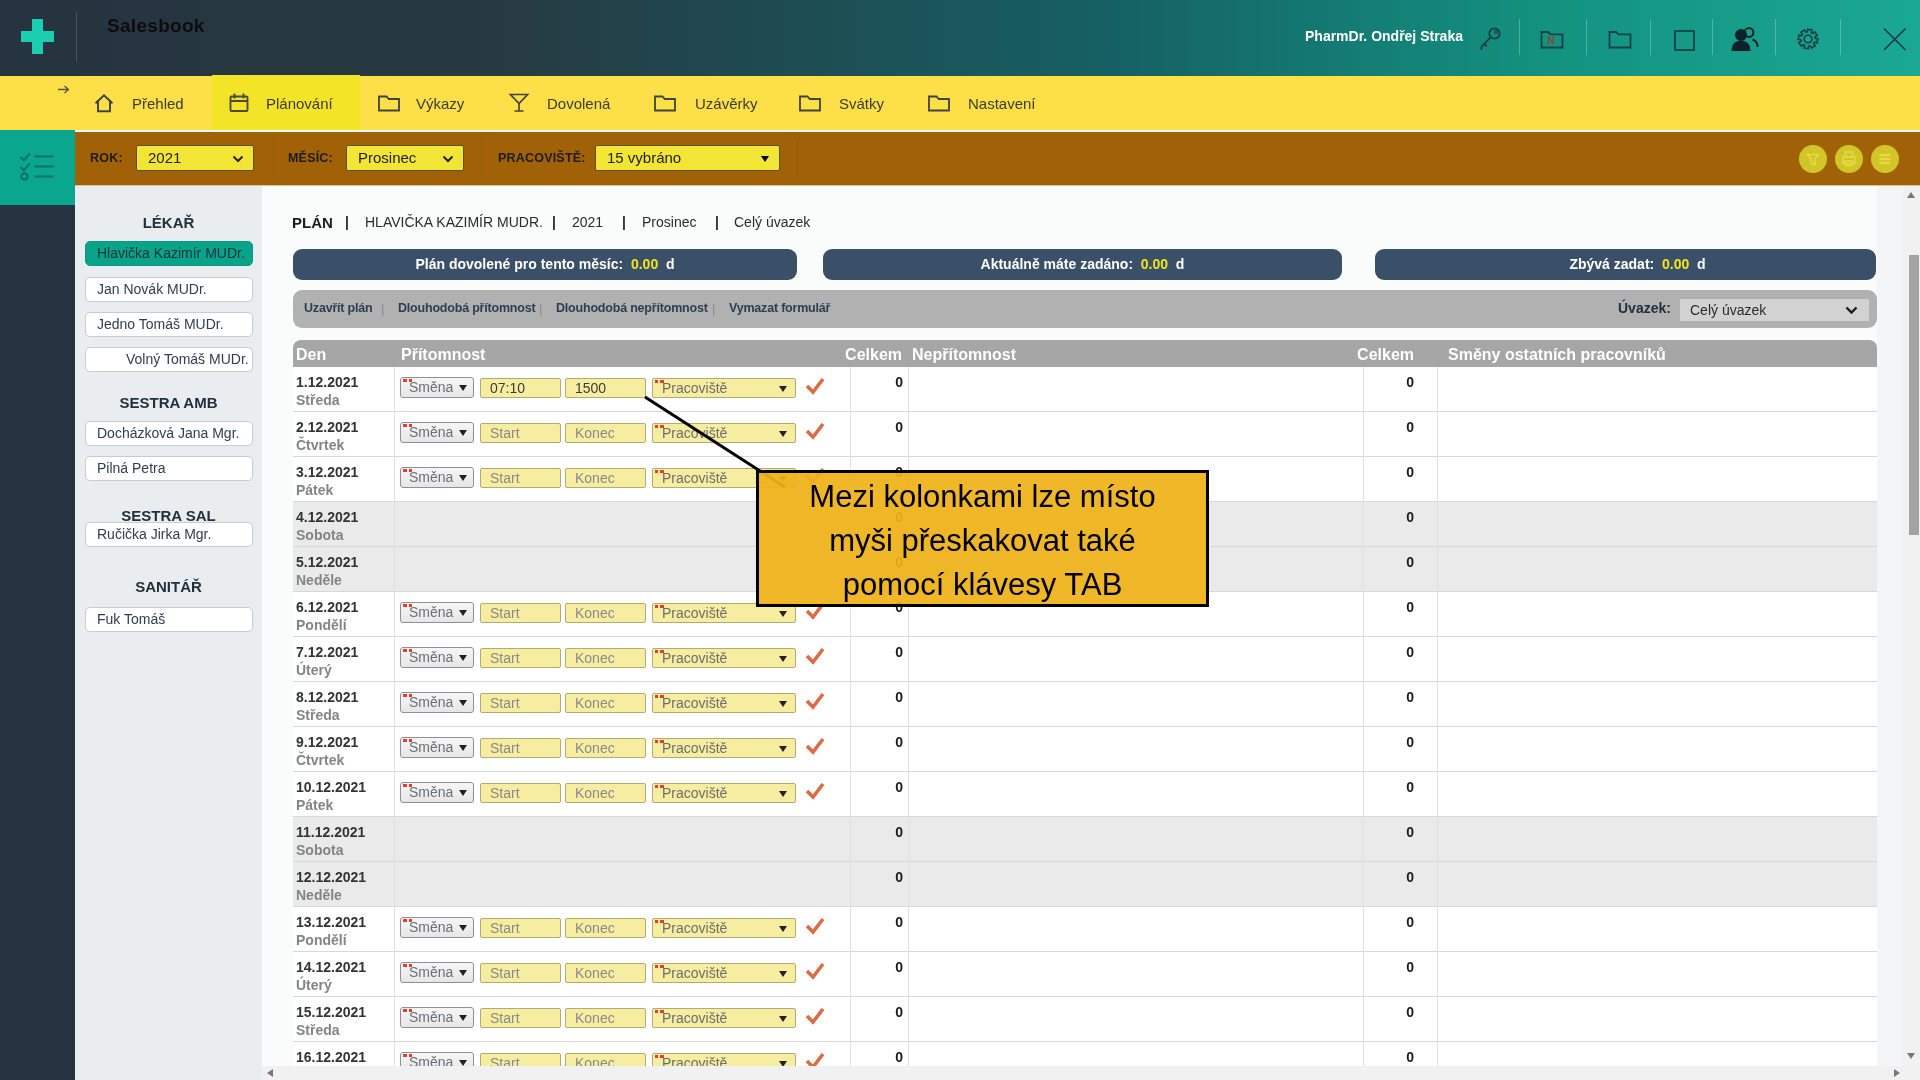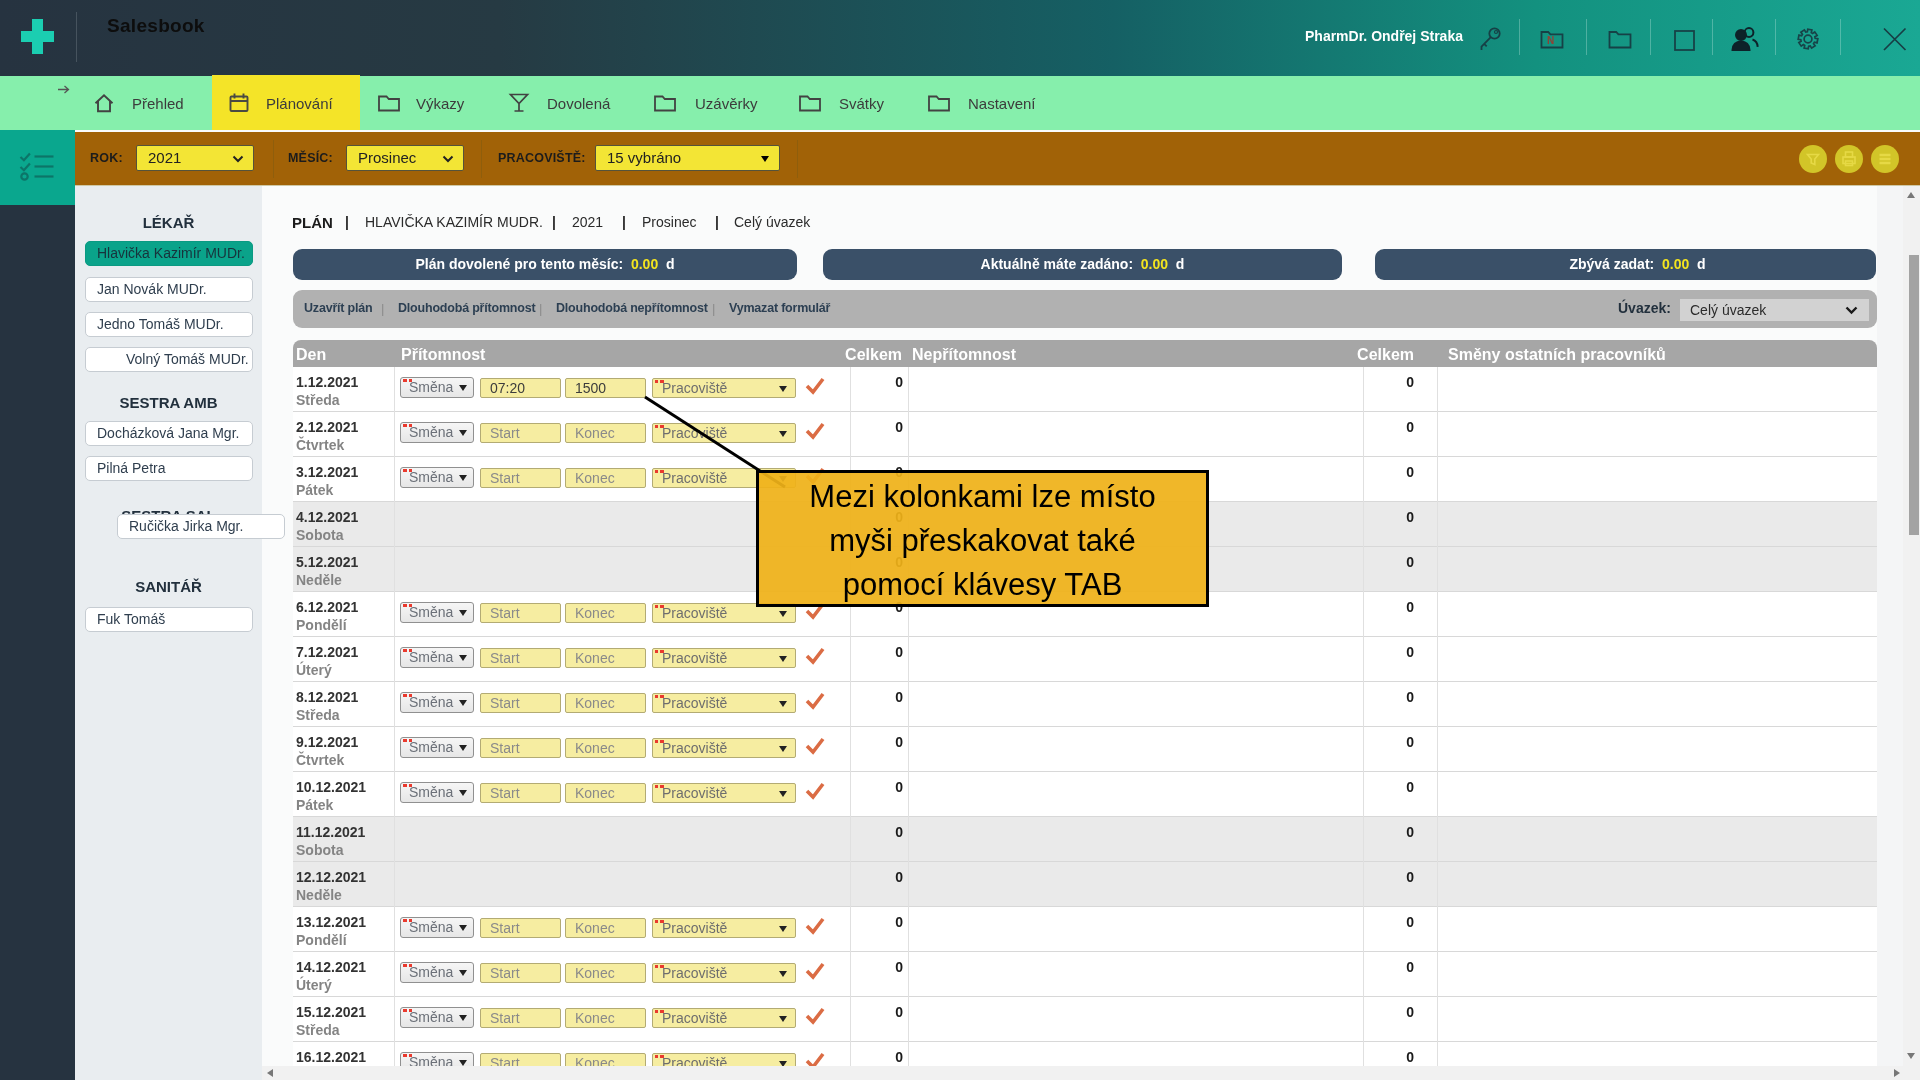--- a/index.html
+++ b/index.html
@@ -12,21 +12,21 @@
 #header * { position:absolute; }
 #logo-v { left:32px; top:19px; width:11px; height:35px; background:#1bceb1; }
 #logo-h { left:21px; top:31px; width:33px; height:11px; background:#1bceb1; }
 #hdr-div { left:76px; top:12px; width:1px; height:50px; background:#46535e; }
 #title { left:107px; top:15px; font-size:19px; font-weight:bold; color:#0d0d0d; letter-spacing:0.3px; }
 #uname { left:1305px; top:28px; font-size:14px; font-weight:bold; color:#fff; }
 .hic { top:24px; }
 .hdiv { top:19px; width:1px; height:36px; background:rgba(190,230,220,0.35); }
 
 
-#tabs { position:absolute; left:0; top:76px; width:1920px; height:54px; background:#86efac; }
+#tabs { position:absolute; left:0; top:76px; width:1920px; height:54px; background:#fde047; }
 #tabs * { position:absolute; }
 #tab-sel { left:212px; top:-1px; width:148px; height:55px; background:#f4e428; }
 .tabtxt { top:19px; font-size:15px; color:#3c3c3c; }
 .tabic { top:16px; }
 
 
 #ybar { position:absolute; left:0px; top:132px; width:1920px; height:54px; background:#a16207; border-bottom:1px solid #cfc8a5; }
 #ybar > * { position:absolute; }
 .ylab { top:19px; font-size:12.5px; font-weight:bold; color:#1c1c1c; letter-spacing:0.2px; }
 .ysel { top:13px; height:26px; border:1px solid #55523a; background:#f3e535; font-size:15px; color:#222; line-height:24px; padding-left:11px; border-radius:2px; }
@@ -230,21 +230,21 @@
 <div id="sidebar">
   <div class="shead" style="top:28px;">LÉKAŘ</div>
   <div class="sbtn sel" style="top:55px;">Hlavička Kazimír MUDr.</div>
   <div class="sbtn" style="top:91px;">Jan Novák MUDr.</div>
   <div class="sbtn" style="top:126px;">Jedno Tomáš MUDr.</div>
   <div class="sbtn" style="top:161px;padding-left:40px;">Volný Tomáš MUDr.</div>
   <div class="shead" style="top:208px;">SESTRA AMB</div>
   <div class="sbtn" style="top:235px;">Docházková Jana Mgr.</div>
   <div class="sbtn" style="top:270px;">Pilná Petra</div>
   <div class="shead" style="top:321px;">SESTRA SAL</div>
-  <div class="sbtn" style="top:328px;margin-left:32px;">Ručička Jirka Mgr.</div>
+  <div class="sbtn" style="top:336px;">Ručička Jirka Mgr.</div>
   <div class="shead" style="top:392px;">SANITÁŘ</div>
   <div class="sbtn" style="top:421px;">Fuk Tomáš</div>
 </div>
 
 <div id="crumb">
   <span style="left:292px; font-weight:bold; font-size:15px; color:#1c1c1c;">PLÁN</span>
   <span class="csep" style="left:345px;">|</span>
   <span style="left:365px;">HLAVIČKA KAZIMÍR MUDR.</span>
   <span class="csep" style="left:552px;">|</span>
   <span style="left:572px;">2021</span>
@@ -281,21 +281,21 @@
   <div class="thc" style="left:619px;">Nepřítomnost</div>
   <div class="thc" style="left:1059px; width:62px; text-align:right;">Celkem</div>
   <div class="thc" style="left:1155px;">Směny ostatních pracovníků</div>
 </div>
 
 <div id="tbody">
     <div class="row" style="top:0px;">
       <div class="date">1.12.2021</div>
       <div class="wday">Středa</div>
       <div class="selg">Směna<div class="rdots"></div><div class="tri" style="right:6px; top:7px;"></div></div>
-      <div class="inp filled" style="left:187px;">07:20</div>
+      <div class="inp filled" style="left:187px;">07:10</div>
       <div class="inp filled" style="left:272px;">1500</div>
       <div class="sely">Pracoviště<div class="rdots"></div><div class="tri" style="right:8px; top:7px;"></div></div>
       <svg style="position:absolute; left:512px; top:10px;" width="20" height="18">
         <path d="M2 9 L8 15 L18 2" fill="none" stroke="#db6c44" stroke-width="3.6"></path>
       </svg>
       <div class="zero1">0</div>
       <div class="zero2">0</div>
     </div>
     <div class="row" style="top:45px;">
       <div class="date">2.12.2021</div>

